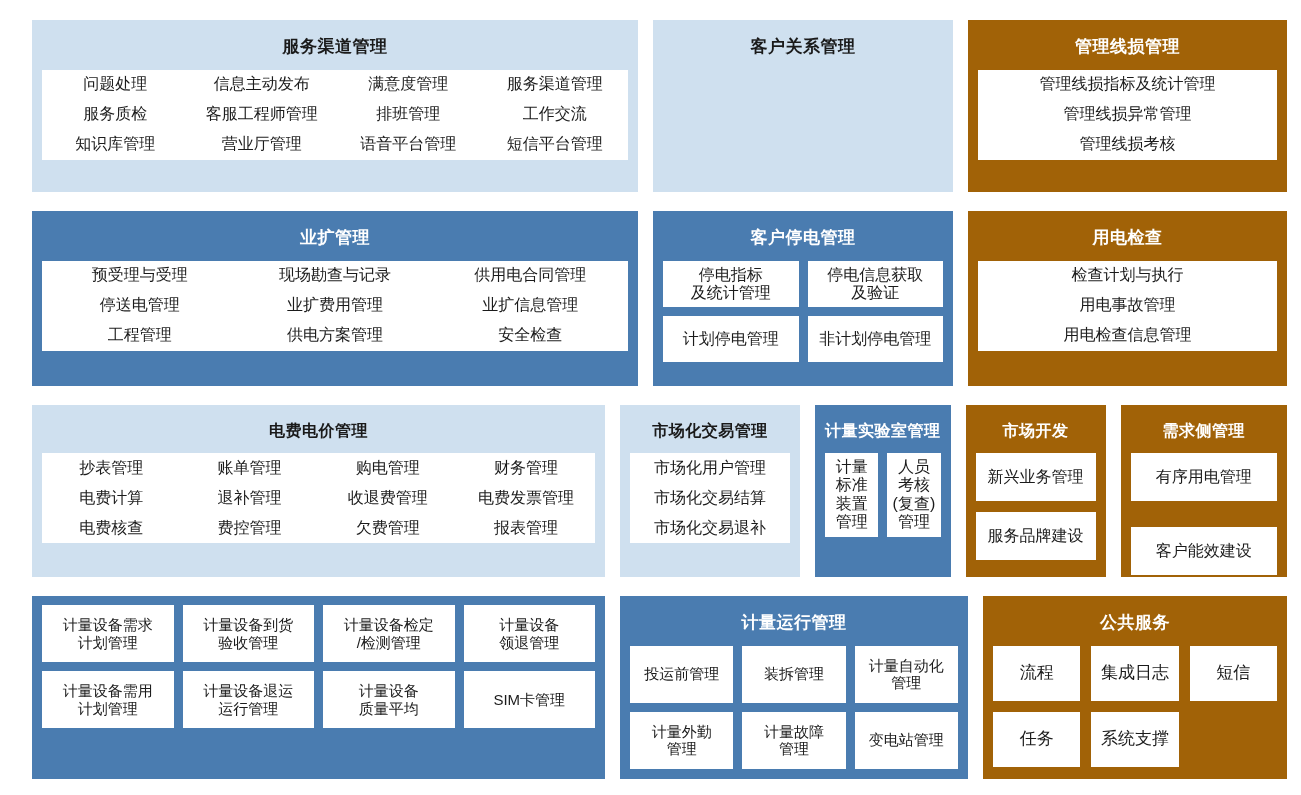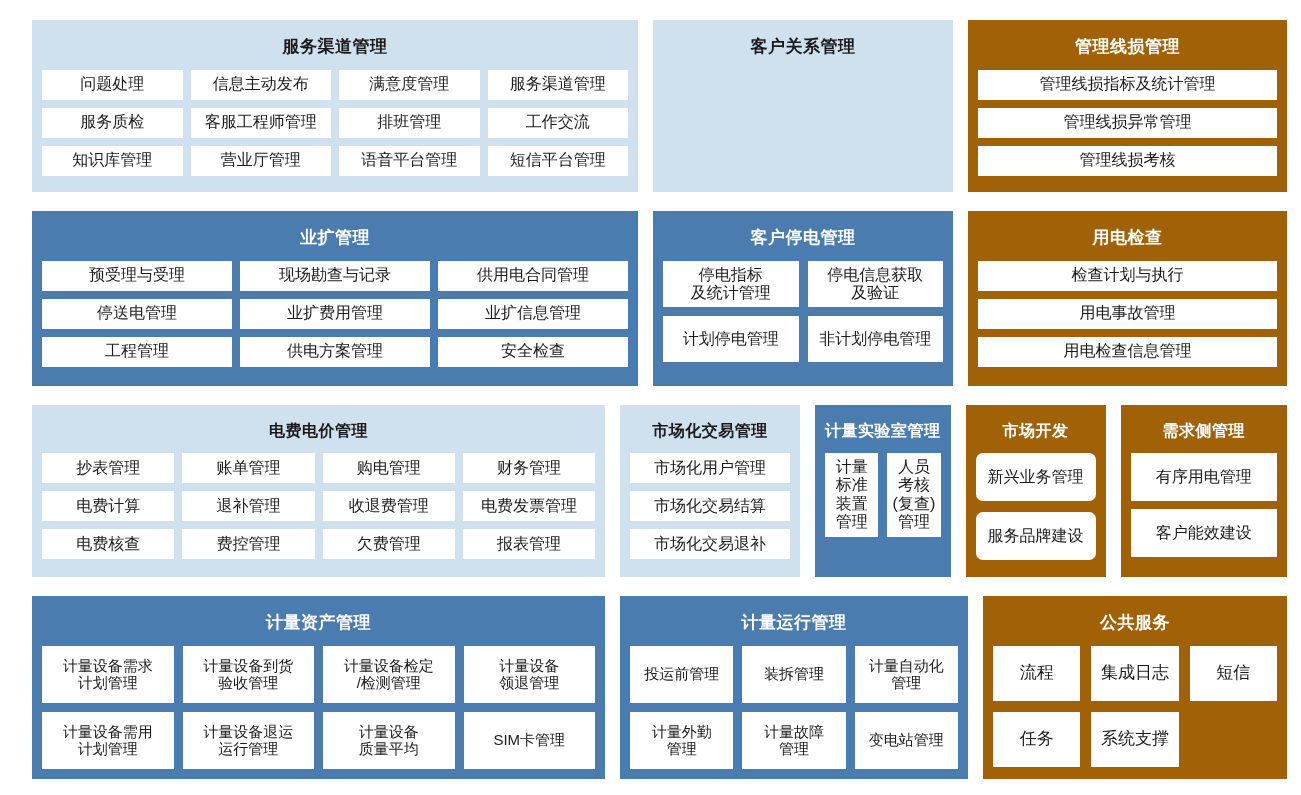--- a/index.html
+++ b/index.html
@@ -37,21 +37,21 @@
     letter-spacing:.5px;
     padding:5px 0 10px 0;
     white-space:nowrap;
   }
   .panel.light > .panel-title{color:#1a1a1a;}
   .panel.blue > .panel-title{color:#ffffff;}
   .panel.teal > .panel-title{color:#ffffff;}
 
   .grid{
     display:grid;
-    gap:8px;
+    gap:0;
     flex:1 1 auto;
     align-content:start;
   }
   .cell{
     background:#ffffff;
     color:#1b1b1b;
     font-size:16px;
     line-height:1.15;
     text-align:center;
     display:flex;
@@ -87,23 +87,23 @@
   .r3{height:172px;}
   .r3 .p1{flex:0 0 573px;}
   .r3 .p1 .grid{grid-template-columns:repeat(4,1fr);}
   .r3 .p2{flex:0 0 180px;}
   .r3 .p2 .grid{grid-template-columns:1fr;}
   .r3 .p3{flex:0 0 122px;}
   .r3 .p3 .grid{grid-template-columns:1fr 1fr;gap:9px;}
   .r3 .p3 .cell{min-height:48px;}
   .r3 .p4{flex:0 0 140px;}
   .r3 .p4 .grid{grid-template-columns:1fr;gap:11px;}
-  .r3 .p4 .cell{min-height:48px;border-radius:7px;}
+  .r3 .p4 .cell{min-height:48px;}
   .r3 .p5{flex:1 1 auto;}
-  .r3 .p5 .grid{grid-template-columns:1fr;gap:8px;}
+  .r3 .p5 .grid{grid-template-columns:1fr;gap:26px;}
   .r3 .p5 .cell{min-height:48px;}
   .r3 .panel-title{font-size:16px;}
 
   
   .r4{height:183px;}
   .r4 .p1{flex:0 0 573px;}
   .r4 .p1 .grid{grid-template-columns:repeat(4,1fr);gap:9px;}
   .r4 .p1 .cell{min-height:57px;}
   .r4 .p2{flex:0 0 348px;}
   .r4 .p2 .grid{grid-template-columns:repeat(3,1fr);gap:9px;}
@@ -247,21 +247,20 @@
         <div class="cell">有序用电管理</div>
         <div class="cell">客户能效建设</div>
       </div>
     </div>
 
   </div>
 
   <div class="band r4">
 
     <div class="panel blue p1">
-      <div class="panel-title">计量资产管理</div>
       <div class="grid">
         <div class="cell">计量设备需求
 计划管理</div>
         <div class="cell">计量设备到货
 验收管理</div>
         <div class="cell">计量设备检定
 /检测管理</div>
         <div class="cell">计量设备
 领退管理</div>
         <div class="cell">计量设备需用

